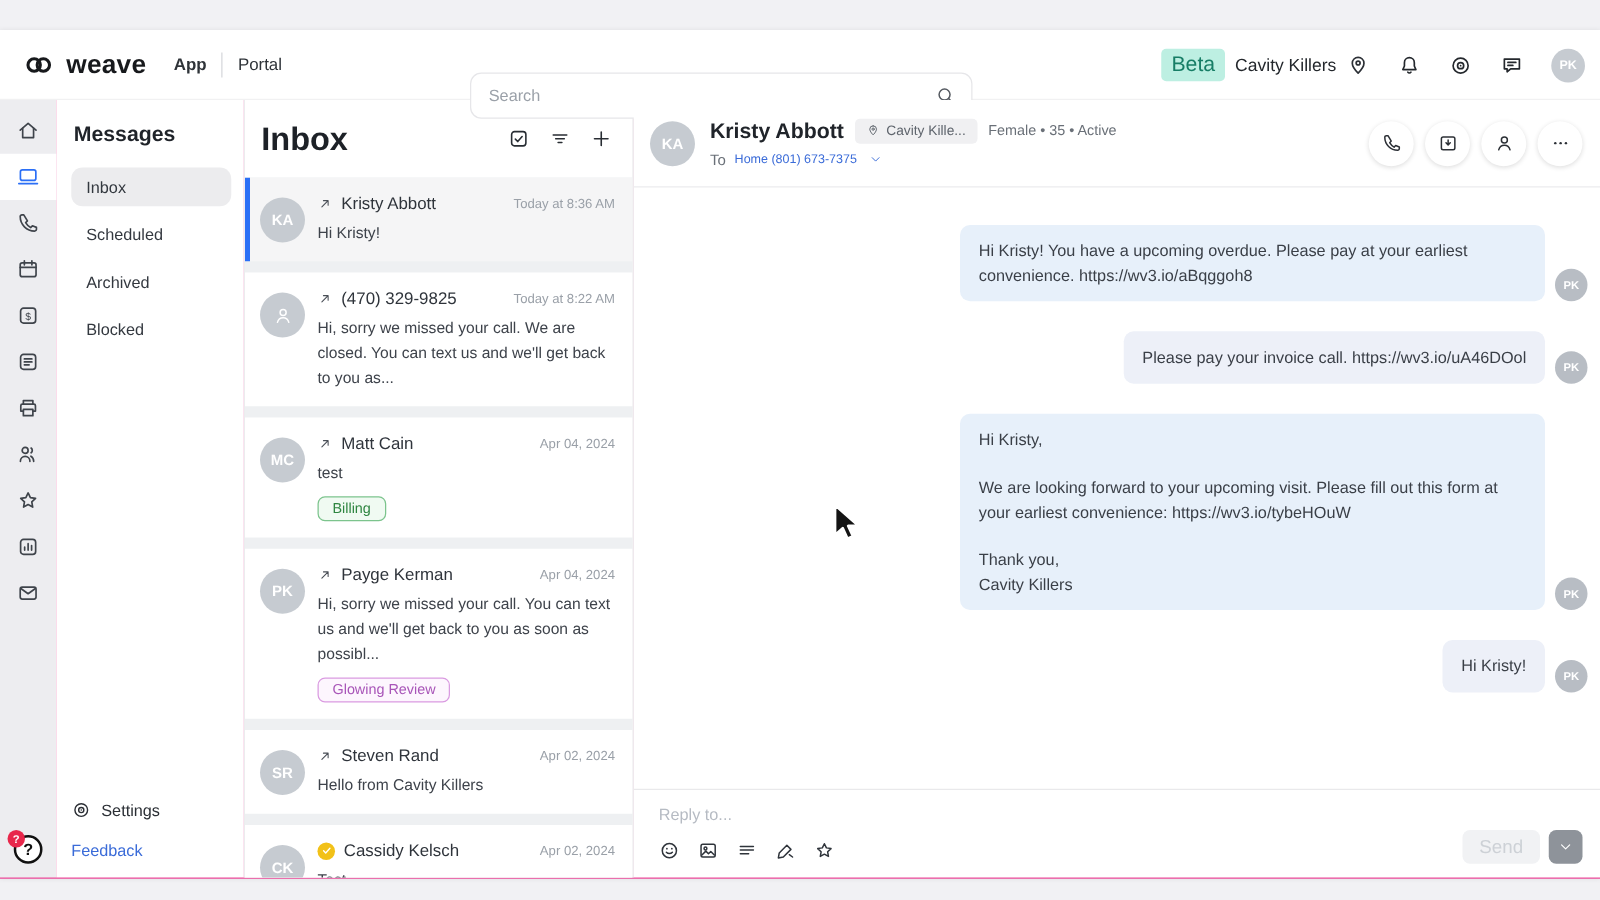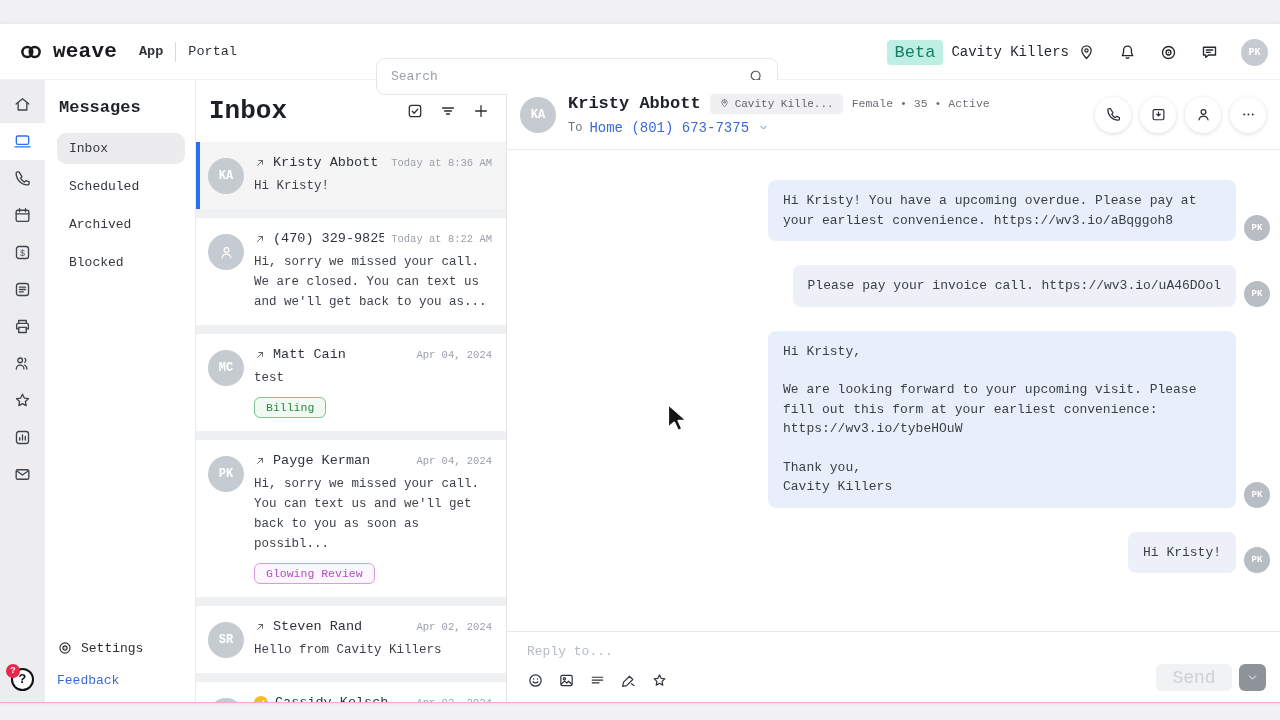--- a/index.html
+++ b/index.html
@@ -1,19 +1,19 @@
 <!DOCTYPE html>
 <html style="--accent-blue: #2B6FF6; --link-blue: #3A6BD8; --beta-bg: #BDEFE2; --beta-text: #177E66; --tag-green: #2E8540; --tag-pink: #A855B8; --bubble-blue: #E7F0FA; --bubble-lavender: #EDF0F8; --badge-red: #E8274B;"><head>
 <meta charset="utf-8">
 <style>
   * { box-sizing: border-box; margin: 0; padding: 0; }
   html,body { width:1280px; height:720px; overflow:hidden; }
   body { background:#f1f1f4; font-family:"Liberation Sans", sans-serif; position:relative; color:#2c3036; }
 
-  .frame { position:absolute; left:0; top:24px; width:1280px; height:679px; background:#f9a8d4; overflow:hidden; box-shadow:0 0 4px rgba(0,0,0,.08);font-family:Liberation Mono, monospace; }
+  .frame { position:absolute; left:0; top:24px; width:1280px; height:679px; background:#ec4899; overflow:hidden; box-shadow:0 0 4px rgba(0,0,0,.08); }
 
   
   .topbar { height:56px; display:flex; align-items:center; background:#fff; border-bottom:1px solid #f1f1f2; position:relative; }
   .brand { display:flex; align-items:center; gap:7px; padding-left:16px; }
   .brand .logo-ic svg { width:30px; height:22px; display:block; }
   .brand-name { font-size:21px; font-weight:bold; letter-spacing:.2px; color:#17191c; }
   .top-nav { display:flex; align-items:center; gap:12px; margin-left:22px; font-size:13.5px; color:#2e3338; }
   .top-nav .sep { width:1px; height:20px; background:#d6d8db; }
   .top-nav .app { font-weight:bold; }
   .search { position:absolute; left:376px; top:34px; width:402px; height:37px; border:1px solid #e6e6e9; border-radius:9px; background:#fff; display:flex; align-items:center; padding:0 12px 0 14px; }
@@ -76,21 +76,21 @@
   .chat { flex:1; min-width:0; display:flex; flex-direction:column; background:#fff; position:relative; }
   .chat-header { height:70px; flex:none; border-bottom:1px solid #ececee; display:flex; align-items:center; gap:12px; padding:0 14px 0 13px; }
   .chat-avatar { width:36px; height:36px; font-size:12px; flex:none; }
   .chat-id .row1 { display:flex; align-items:center; gap:9px; }
   .chat-name { font-size:17px; font-weight:bold; color:#20242a; }
   .loc-badge { background:#f0f0f2; border-radius:4px; font-size:11px; color:#5f656d; padding:4px 9px; display:inline-flex; align-items:center; gap:5px; }
   .loc-badge svg { width:11px; height:11px; }
   .chat-meta { font-size:11.5px; color:#6a7078; }
   .chat-id .row2 { display:flex; align-items:center; gap:7px; margin-top:6px; }
   .to-label { font-size:12px; color:#6a7078; }
-  .to-value { font-size:14px; color:var(--link-blue,#3a6bd8); display:flex; align-items:center; gap:9px; cursor:pointer; }
+  .to-value { font-size:10px; color:var(--link-blue,#3a6bd8); display:flex; align-items:center; gap:9px; cursor:pointer; }
   .to-value svg { width:11px; height:11px; }
   .hdr-actions { margin-left:auto; display:flex; gap:9px; }
   .circle-btn { width:36px; height:36px; border-radius:50%; background:#fff; box-shadow:0 1px 4px rgba(0,0,0,.14); display:flex; align-items:center; justify-content:center; color:#2c3036; cursor:pointer; }
   .circle-btn svg { width:17px; height:17px; }
 
   .thread { flex:1; overflow:hidden; padding:30px 10px 0 20px; display:flex; flex-direction:column; align-items:flex-end; }
   .msg-row { display:flex; align-items:flex-end; gap:8px; margin-bottom:24px; }
   .bubble { border-radius:8px; padding:11px 15px; font-size:13px; line-height:1.5; color:#3a3f47; }
   .bubble.blue { background:var(--bubble-blue,#e7f0fa); }
   .bubble.lav  { background:var(--bubble-lavender,#edf0f8); }
@@ -98,21 +98,21 @@
   .bubble p + p { margin-top:19px; }
   .msg-avatar { width:26px; height:26px; font-size:9px; flex:none; background:#b8bdc4; }
   .date-divider { width:100%; text-align:center; font-size:13px; color:#7c828a; margin:8px 0 26px; }
 
   .reply { flex:none; height:71px; border-top:1px solid #e9e9eb; padding:12px 16px 0 20px; position:relative; }
   .reply-placeholder { font-size:13px; color:#b6bbc3; }
   .reply-icons { display:flex; gap:14px; margin-top:13px; color:#2f343b; }
   .reply-icons .ic { cursor:pointer; }
   .reply-icons svg { width:17px; height:17px; }
   .send-row { position:absolute; right:14px; bottom:11px; display:flex; gap:7px; }
-  .send-btn { width:76px; height:27px; background:#f1f2f4; color:#cdd1d6; font-size:18px; border:none; border-radius:6px; font-family:inherit; }
+  .send-btn { width:62px; height:27px; background:#f1f2f4; color:#cdd1d6; font-size:15px; border:none; border-radius:6px; font-family:inherit; }
   .chev-btn { width:27px; height:27px; background:#8e939a; color:#fff; border:none; border-radius:6px; display:flex; align-items:center; justify-content:center; cursor:pointer; }
   .chev-btn svg { width:13px; height:13px; }
 
   
   .help { position:absolute; left:11px; top:644px; width:23px; height:23px; border:2.5px solid #111; border-radius:50%; background:#fff; display:flex; align-items:center; justify-content:center; font-size:13px; font-weight:bold; color:#111; }
   .help-badge { position:absolute; left:-7px; top:-6px; width:14px; height:14px; border-radius:50%; background:var(--badge-red,#e8274b); color:#fff; font-size:9px; font-weight:bold; display:flex; align-items:center; justify-content:center; border:none; }
 
   .cursor { position:absolute; left:660px; top:401px; width:34px; height:34px; pointer-events:none; z-index:99; }
 </style>
 </head>

